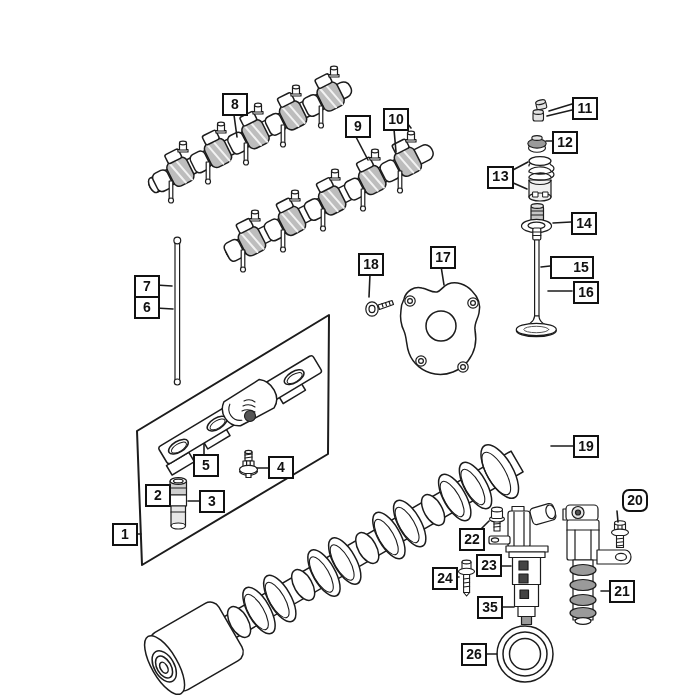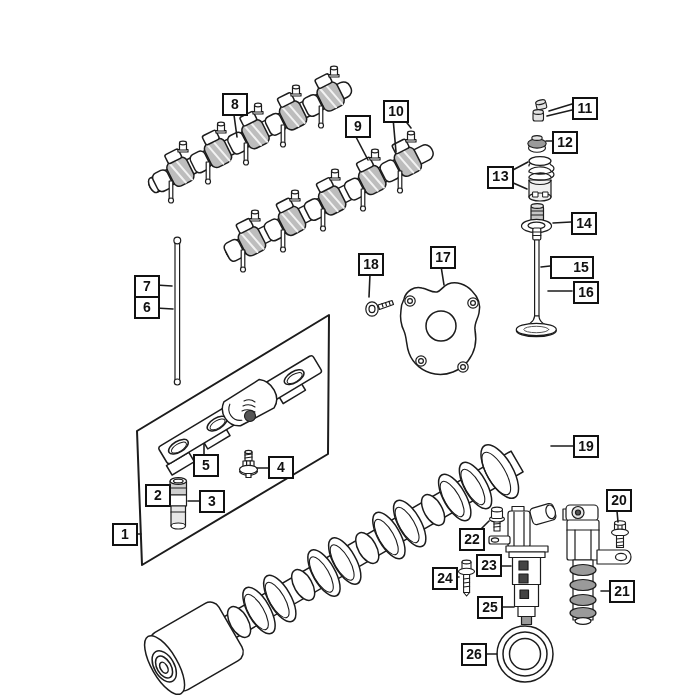--- a/index.html
+++ b/index.html
@@ -355,30 +355,30 @@
 
   <div class="callout" style="left:112px;top:523px;">1</div>
   <div class="callout" style="left:145px;top:484px;">2</div>
   <div class="callout" style="left:199px;top:490px;">3</div>
   <div class="callout" style="left:268px;top:456px;">4</div>
   <div class="callout" style="left:193px;top:454px;">5</div>
   <div class="callout" style="left:134px;top:296px;">6</div>
   <div class="callout" style="left:134px;top:275px;">7</div>
   <div class="callout" style="left:222px;top:93px;">8</div>
   <div class="callout" style="left:345px;top:115px;">9</div>
-  <div class="callout" style="left:383px;top:100px;">10</div>
+  <div class="callout" style="left:383px;top:108px;">10</div>
   <div class="callout" style="left:572px;top:97px;">11</div>
   <div class="callout" style="left:552px;top:131px;">12</div>
   <div class="callout" style="left:487px;top:166px;font-family:Liberation Mono, monospace;">13</div>
   <div class="callout" style="left:571px;top:212px;">14</div>
   <div class="callout" style="left:550px;top:256px;padding-left:21px;">15</div>
   <div class="callout" style="left:573px;top:281px;">16</div>
   <div class="callout" style="left:430px;top:246px;">17</div>
   <div class="callout" style="left:358px;top:253px;">18</div>
   <div class="callout" style="left:573px;top:435px;">19</div>
-  <div class="callout" style="left:606px;top:489px;">20</div>
+  <div class="callout" style="left:622px;top:489px;border-radius:7px;">20</div>
   <div class="callout" style="left:609px;top:580px;">21</div>
   <div class="callout" style="left:459px;top:528px;">22</div>
   <div class="callout" style="left:476px;top:554px;">23</div>
   <div class="callout" style="left:432px;top:567px;">24</div>
-  <div class="callout" style="left:477px;top:596px;">25</div>
+  <div class="callout" style="left:477px;top:596px;">35</div>
   <div class="callout" style="left:461px;top:643px;">26</div>
 </div>
 
 </body></html>

